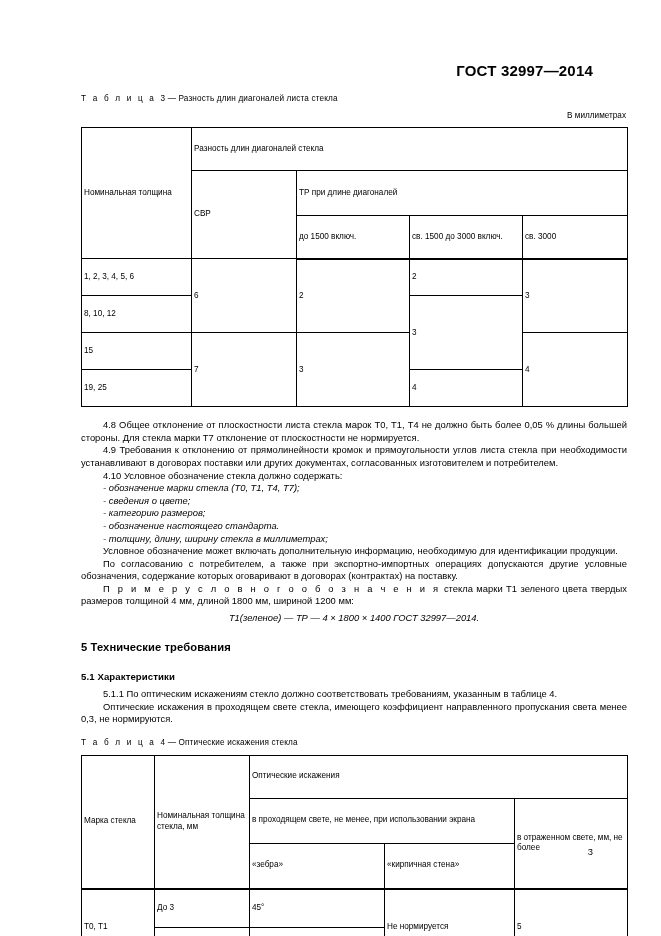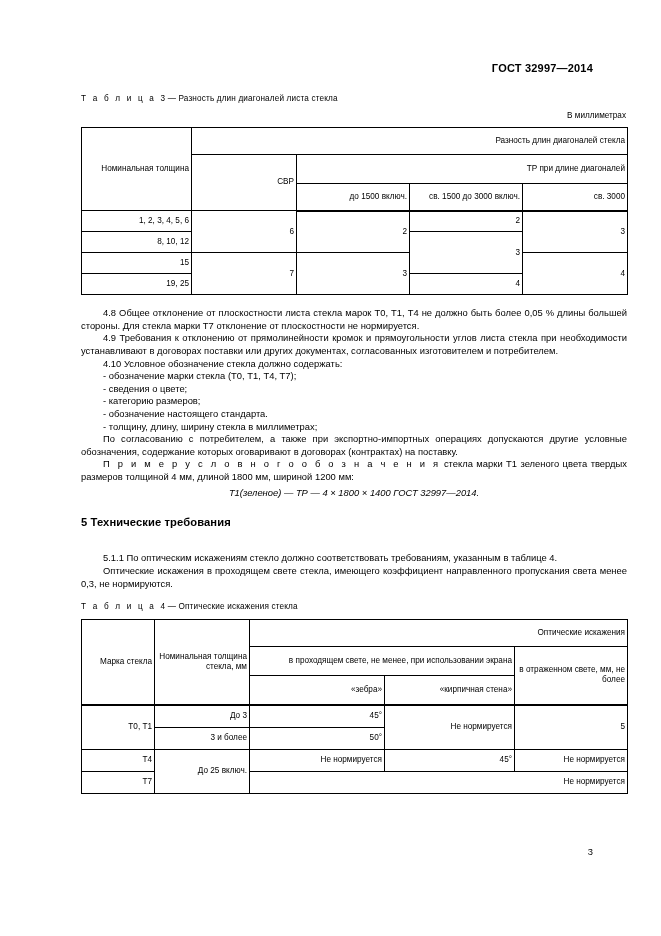--- a/index.html
+++ b/index.html
@@ -23,21 +23,21 @@
     overflow: hidden;
   }
 
   
   .doc-header {
     position: absolute;
     left: 47px;
     top: 62px;
     width: 546px;
     text-align: right;
-    font-size: 11px;
+    font-size: 15px;
     font-weight: bold;
     letter-spacing: 0.2px;
   }
 
   
   .content {
     position: absolute;
     left: 47px;
     top: 94px;
     width: 546px;
@@ -61,23 +61,23 @@
 
   
   table.gost {
     border-collapse: collapse;
     width: 546px;
     table-layout: fixed;
     font-size: 8.2px;
   }
   table.gost td {
     border: 0.8px solid #000;
-    text-align: right;
+    text-align: left;
     vertical-align: middle;
-    padding: 2px 2px;
+    padding: 10px 2px;
     line-height: 1.25;
     font-size: 8.2px;
   }
   table.gost td.thick-bottom {
     border-bottom-width: 2px;
   }
   table.gost .hdr {
     font-size: 8.2px;
   }
 
@@ -87,20 +87,21 @@
     line-height: 12.6px;
     text-align: justify;
     margin: 0;
     letter-spacing: 0.01px;
   }
   .para.indent {
     text-indent: 22px;
   }
   .para.dash {
     text-indent: 22px;
+    font-style: italic;
   }
   .block-gap-sm { height: 6px; }
   .block-gap-md { height: 12px; }
   .block-gap-lg { height: 18px; }
 
   .example-line {
     font-size: 9.4px;
     font-style: italic;
     text-align: center;
     margin: 4px 0 0 0;
@@ -204,32 +205,34 @@
     <p class="para indent">4.8  Общее отклонение от плоскостности листа стекла марок Т0, Т1, Т4 не должно быть более 0,05 % длины большей стороны. Для стекла марки Т7 отклонение от плоскостности не нормируется.</p>
     <p class="para indent">4.9  Требования к отклонению от прямолинейности кромок и прямоугольности углов листа стекла при необходимости устанавливают в договорах поставки или других документах, согласованных изготовителем и потребителем.</p>
     <p class="para indent">4.10  Условное обозначение стекла должно содержать:</p>
 
     <p class="para dash">- обозначение марки стекла (Т0, Т1, Т4, Т7);</p>
     <p class="para dash">- сведения о цвете;</p>
     <p class="para dash">- категорию размеров;</p>
     <p class="para dash">- обозначение настоящего стандарта.</p>
     <p class="para dash">- толщину, длину, ширину стекла в миллиметрах;</p>
 
+    <p class="para indent">Условное обозначение может включать дополнительную информацию, необходимую для идентификации продукции.</p>
     <p class="para indent">По согласованию с потребителем, а также при экспортно-импортных операциях допускаются другие условные обозначения, содержание которых оговаривают в договорах (контрактах) на поставку.</p>
 
     <p class="para indent"><span class="spaced">П р и м е р   у с л о в н о г о   о б о з н а ч е н и я</span><span>  стекла марки Т1 зеленого цвета твердых размеров толщиной 4 мм, длиной 1800 мм, шириной 1200 мм:</span></p>
 
     <p class="example-line">Т1(зеленое) — ТР — 4 × 1800 × 1400 ГОСТ 32997—2014.</p>
 
     <div class="block-gap-lg"></div>
 
     <h2 class="sec">5  Технические требования</h2>
 
     <div class="block-gap-lg"></div>
 
+    <h3 class="sub">5.1  Характеристики</h3>
 
     <div class="block-gap-sm"></div>
 
     <p class="para indent">5.1.1  По оптическим искажениям стекло должно соответствовать требованиям, указанным в таблице 4.</p>
     <p class="para indent">Оптические искажения в проходящем свете стекла, имеющего коэффициент направленного пропускания света менее 0,3, не нормируются.</p>
 
     <div class="block-gap-md"></div>
 
     <p class="tbl-caption">
       <span class="sp">Т а б л и ц а</span><span class="sp">&nbsp;</span><span>4</span>&nbsp;<span>—</span>&nbsp;<span>Оптические искажения стекла</span>

